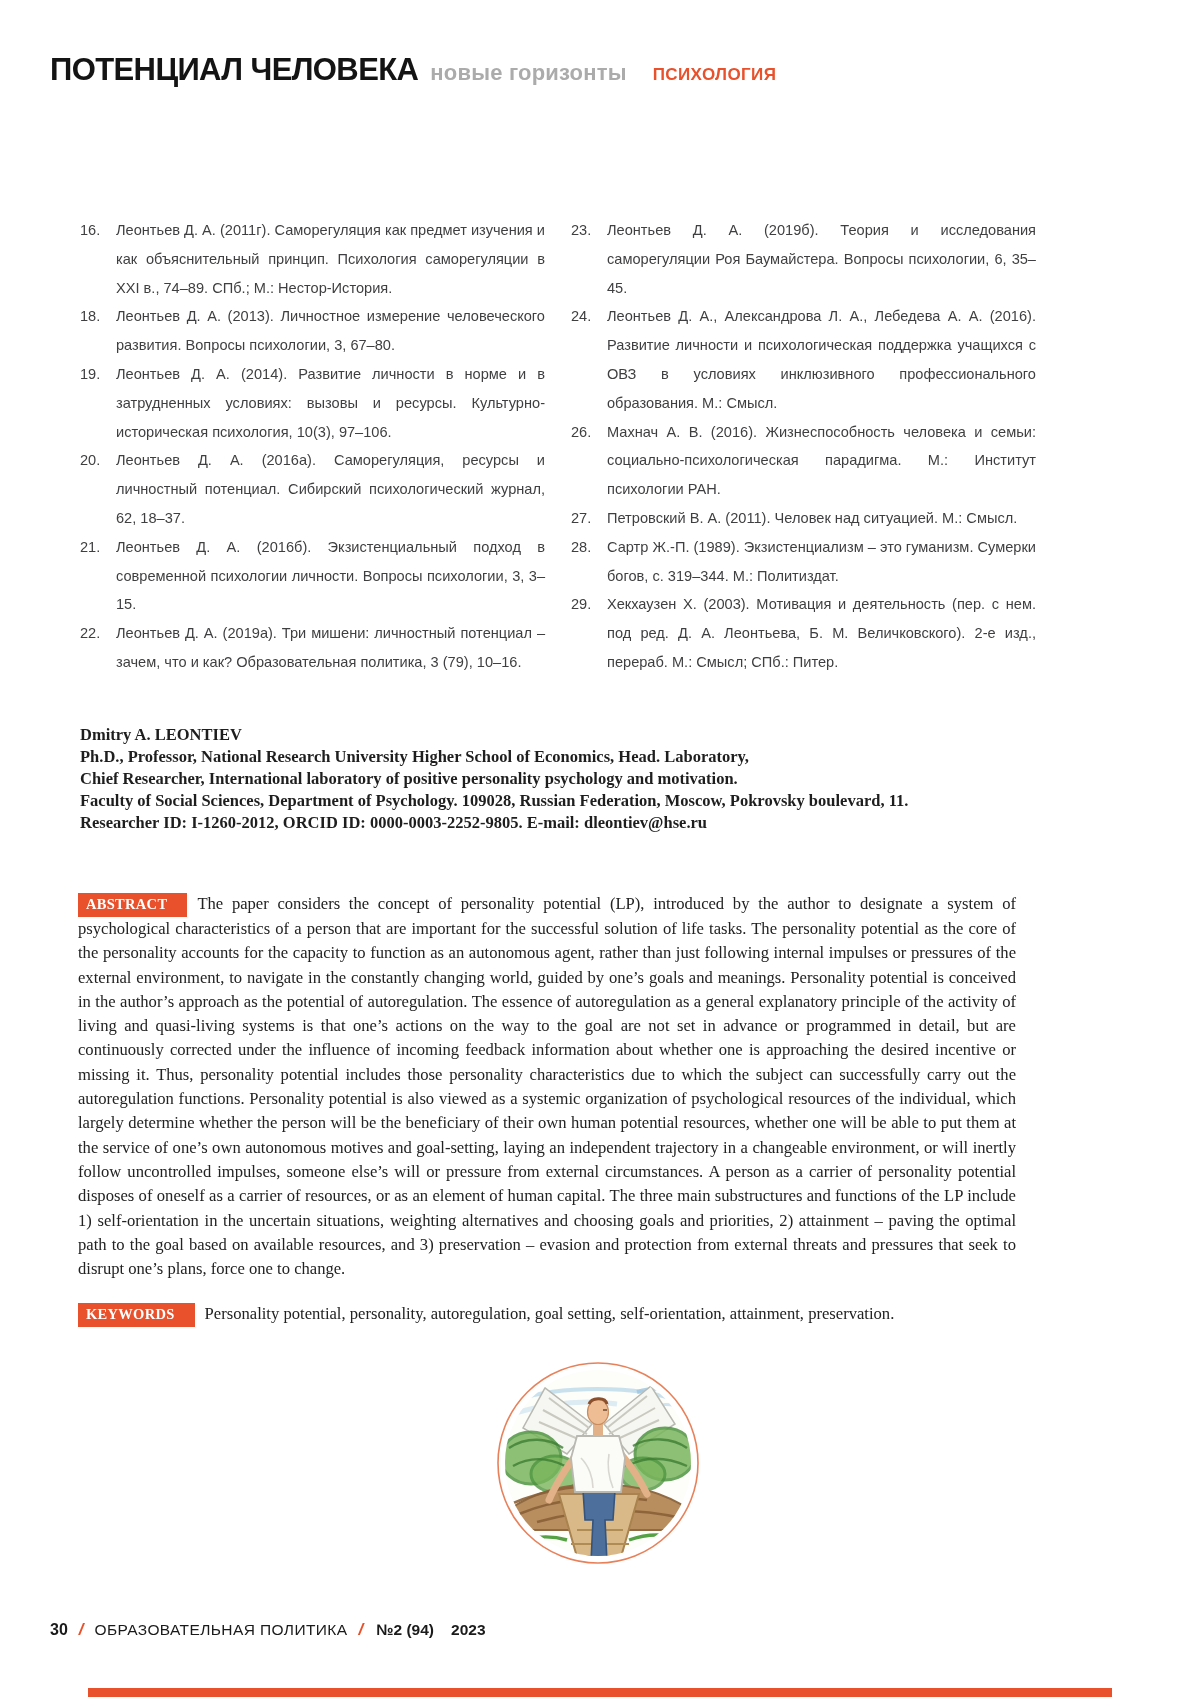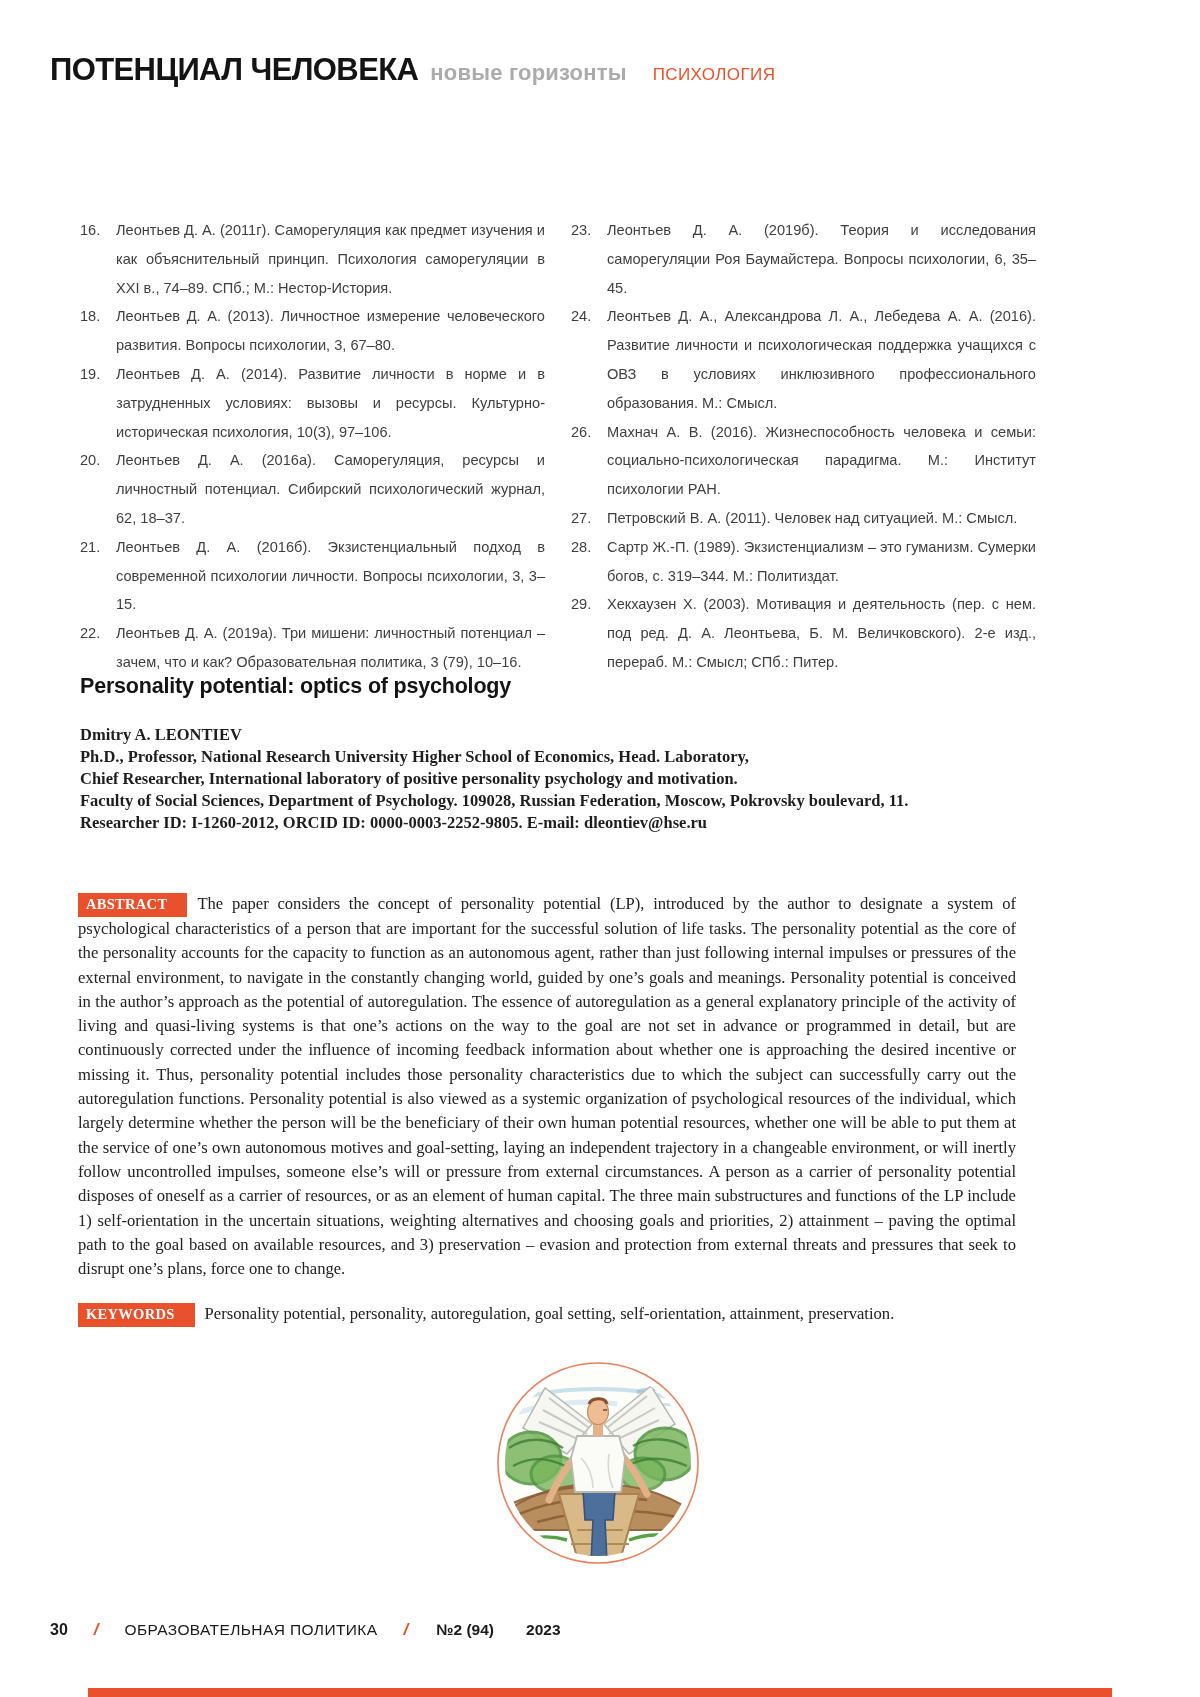--- a/index.html
+++ b/index.html
@@ -3,21 +3,21 @@
 <meta charset="utf-8">
 <style>
   html,body{margin:0;padding:0;background:#ffffff;}
   .page{position:relative;width:1200px;height:1697px;background:#ffffff;overflow:hidden;
         font-family:"Liberation Sans",sans-serif;}
 
   
   .header{position:absolute;left:50px;top:52px;display:flex;align-items:baseline;white-space:nowrap;text-align:center;}
   .header-title{font-size:31px;font-weight:800;letter-spacing:-0.6px;color:#141414;}
   .header-subtitle{font-size:22px;font-weight:700;color:#ABABAB;margin-left:12px;letter-spacing:0.2px;}
-  .header-section{font-size:17px;font-weight:400;color:#E8512B;margin-left:26px;letter-spacing:0.4px;margin-top:12px;}
+  .header-section{font-size:17px;font-weight:700;color:#E8512B;margin-left:26px;letter-spacing:0.4px;margin-top:12px;}
 
   
   .refs{position:absolute;left:80px;top:216px;width:956px;display:flex;gap:26px;}
   .refs-col{flex:1;}
   .ref-item{display:flex;font-size:14.6px;line-height:28.8px;color:#3F3F41;gap:12px;}
   .ref-num{flex:0 0 24px;}
   .ref-text{flex:1;text-align:justify;}
 
   
   .article-title{position:absolute;left:80px;top:674px;font-size:21.5px;font-weight:800;
@@ -30,21 +30,21 @@
   .badge{display:inline-block;background:#E8512B;color:#ffffff;
          font-family:"Liberation Serif",serif;font-weight:700;font-size:14.5px;
          line-height:21px;padding:1px 20px 2px 8px;margin-right:10px;letter-spacing:0.3px;}
   .keywords{position:absolute;left:78px;top:1302px;width:1040px;margin:0;
             font-family:"Liberation Serif",serif;font-size:16.6px;line-height:24px;color:#222222;}
 
   
   .illustration{position:absolute;left:497px;top:1362px;width:202px;height:202px;}
 
   
-  .footer{position:absolute;left:50px;top:1620px;display:flex;align-items:baseline;gap:26px;
+  .footer{position:absolute;left:50px;top:1620px;display:flex;align-items:baseline;gap:11px;
           font-size:15.5px;color:#1a1a1a;white-space:nowrap;}
   .footer-page{font-weight:800;font-size:16px;}
   .footer-slash{color:#E8512B;font-weight:800;font-style:italic;font-size:17px;}
   .footer-journal{letter-spacing:0.4px;}
   .footer-issue{font-weight:800;margin-left:2px;}
   .footer-year{font-weight:800;margin-left:6px;}
   .bottom-bar{position:absolute;left:88px;bottom:0;width:1024px;height:9px;background:#E8512B;}
 </style>
 </head>
 <body>
@@ -105,21 +105,20 @@
           <span class="ref-num">28.</span>
           <span class="ref-text">Сартр Ж.-П. (1989). Экзистенциализм – это гуманизм. Сумерки богов, с. 319–344. М.: Политиздат.</span>
         </div>
         <div class="ref-item">
           <span class="ref-num">29.</span>
           <span class="ref-text">Хекхаузен Х. (2003). Мотивация и деятельность (пер. с нем. под ред. Д. А. Леонтьева, Б. М. Величковского). 2-е изд., перераб. М.: Смысл; СПб.: Питер.</span>
         </div>
       </div>
   </div>
 
-  <div class="article-title">Personality potential: optics of psychology</div>
 
   <div class="author-block">
       <div class="author-line">Dmitry A. LEONTIEV</div>
       <div class="author-line">Ph.D., Professor, National Research University Higher School of Economics, Head. Laboratory,</div>
       <div class="author-line">Chief Researcher, International laboratory of positive personality psychology and motivation.</div>
       <div class="author-line">Faculty of Social Sciences, Department of Psychology. 109028, Russian Federation, Moscow, Pokrovsky boulevard, 11.</div>
       <div class="author-line">Researcher ID: I-1260-2012, ORCID ID: 0000-0003-2252-9805. E-mail: dleontiev@hse.ru</div>
     </div>
 
   <p class="abstract">

